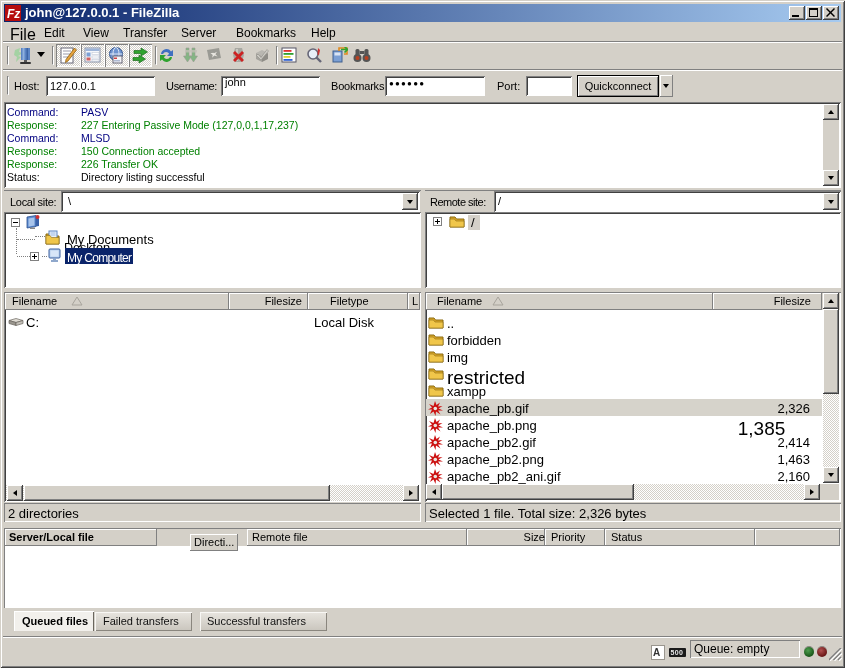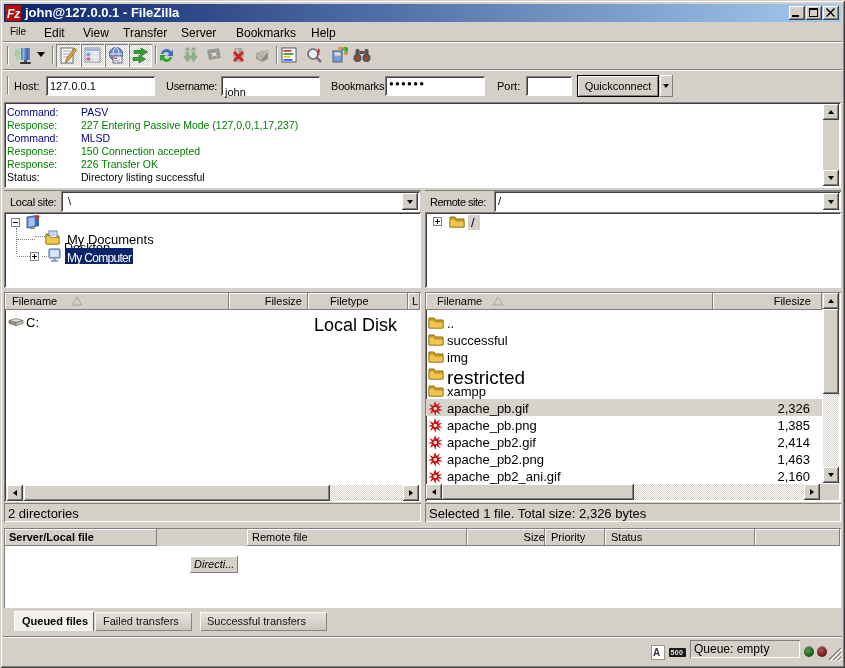--- a/index.html
+++ b/index.html
@@ -37,21 +37,21 @@
   </div>
 <div class="abs raised" style="left:806px;top:6px;width:16px;height:14px;">
     <div class="abs" style="left:3px;top:2px;width:9px;height:9px;border:1px solid #000;border-top:2px solid #000;"></div>
   </div>
 <div class="abs raised" style="left:823px;top:6px;width:16px;height:14px;">
   <svg class="abs" style="left:3px;top:2px;" width="9" height="9" viewBox="0 0 9 9">
       <path d="M1 0 L4.5 3.5 L8 0 L9 1 L5.5 4.5 L9 8 L8 9 L4.5 5.5 L1 9 L0 8 L3.5 4.5 L0 1 Z" fill="#000"></path>
     </svg>
 </div>
 
-<div class="abs" style="left:10px;top:26px;font-size:10px;">File</div>
+<div class="abs" style="left:10px;top:26px;font-size:16px;">File</div>
 <div class="abs" style="left:44px;top:26px;font-size:12px;">Edit</div>
 <div class="abs" style="left:83px;top:26px;font-size:12px;">View</div>
 <div class="abs" style="left:123px;top:26px;font-size:12px;">Transfer</div>
 <div class="abs" style="left:181px;top:26px;font-size:12px;">Server</div>
 <div class="abs" style="left:236px;top:26px;font-size:12px;">Bookmarks</div>
 <div class="abs" style="left:311px;top:26px;font-size:12px;">Help</div>
 <div class="abs hgroove" style="left:3px;top:41px;width:839px;"></div>
 
 <div class="abs vgrip" style="left:7px;top:46px;height:19px;"></div>
 
@@ -170,21 +170,21 @@
 </svg>
 <div class="abs hgroove" style="left:3px;top:69px;width:839px;"></div>
 
 <div class="abs vgrip" style="left:7px;top:76px;height:19px;"></div>
 <div class="abs" style="left:14px;top:80px;">Host:</div>
 <div class="abs sunkenw" style="left:46px;top:76px;width:109px;height:20px;">
     <span class="abs" style="left:4px;top:4px;">127.0.0.1</span>
   </div>
 <div class="abs" style="left:166px;top:80px;letter-spacing:-0.3px;">Username:</div>
 <div class="abs sunkenw" style="left:221px;top:76px;width:99px;height:20px;">
-    <span class="abs" style="left:4px;top:0;margin-top:10px;">john</span>
+    <span class="abs" style="left:4px;top:0;">john</span>
   </div>
 <div class="abs" style="left:331px;top:80px;letter-spacing:-0.2px;">Bookmarks:</div>
 <div class="abs sunkenw" style="left:385px;top:76px;width:100px;height:20px;">
     <span class="abs" style="left:4px;top:3px;font-size:8px;letter-spacing:1.2px;">●●●●●●</span>
   </div>
 <div class="abs" style="left:497px;top:80px;">Port:</div>
 <div class="abs sunkenw" style="left:526px;top:76px;width:46px;height:20px;"></div>
 <div class="abs" style="left:577px;top:75px;width:82px;height:22px;background:#d4d0c8;border:1px solid #000;box-shadow: inset 1px 1px 0 #ffffff, inset -1px -1px 0 #808080;display:flex;align-items:center;justify-content:center;">Quickconnect</div>
 <div class="abs raised1" style="left:660px;top:75px;width:13px;height:22px;">
     <div class="abs" style="left:3px;top:9px;width:0;height:0;border-left:3.5px solid transparent;border-right:3.5px solid transparent;border-top:4px solid #000;"></div>
@@ -297,21 +297,21 @@
 <div class="abs raised1" style="left:408px;top:293px;width:12px;height:17px;">
     <span class="abs" style="left:4px;top:2px;">L</span>
   </div>
 
 <svg class="abs" style="left:8px;top:315px;" width="16" height="14" viewBox="0 0 16 14">
   <path d="M1 5.5 L8 3.5 L15 5.5 L8 7.5 Z" fill="#e0dcd4" stroke="#6a665e" stroke-width="0.7"></path>
   <path d="M1 5.5 L1 8.5 L8 10.5 L8 7.5 Z" fill="#9a968e" stroke="#6a665e" stroke-width="0.7"></path>
   <path d="M15 5.5 L15 8.5 L8 10.5 L8 7.5 Z" fill="#c4c0b8" stroke="#6a665e" stroke-width="0.7"></path>
 </svg>
 <div class="abs" style="left:26px;top:315px;font-size:13px;">C:</div>
-<div class="abs" style="left:314px;top:315px;font-size:18px;">Local Disk</div>
+<div class="abs" style="left:314px;top:315px;font-size:13px;">Local Disk</div>
 
 <div class="abs dither" style="left:6px;top:485px;width:413px;height:16px;"></div>
 <div class="abs sbtn" style="left:7px;top:485px;width:16px;height:16px;">
     <div class="arrow-lf"></div>
   </div>
 <div class="abs raised" style="left:24px;top:485px;width:306px;height:16px;"></div>
 <div class="abs sbtn" style="left:403px;top:485px;width:16px;height:16px;">
     <div class="arrow-rt"></div>
   </div>
 
@@ -327,21 +327,21 @@
   </div>
 <svg class="abs" style="left:428px;top:316px;" width="17" height="14" viewBox="0 0 17 14">
   <path d="M1 2 L1 12 L15 12 L15 4 L7.5 4 L6 2 Z" fill="#dfab2a" stroke="#8a6a10"></path>
   <path d="M1 4 L5.5 4 L7 6 L15 6 L15 12 L1 12 Z" fill="#f0c64a" stroke="#8a6a10" stroke-width="0.6"></path>
 </svg>
 <div class="abs" style="left:447px;top:316px;font-size:13px;">..</div>
 <svg class="abs" style="left:428px;top:333px;" width="17" height="14" viewBox="0 0 17 14">
   <path d="M1 2 L1 12 L15 12 L15 4 L7.5 4 L6 2 Z" fill="#dfab2a" stroke="#8a6a10"></path>
   <path d="M1 4 L5.5 4 L7 6 L15 6 L15 12 L1 12 Z" fill="#f0c64a" stroke="#8a6a10" stroke-width="0.6"></path>
 </svg>
-<div class="abs" style="left:447px;top:333px;font-size:13px;">successful</div>
+<div class="abs" style="left:447px;top:333px;font-size:13px;">forbidden</div>
 <svg class="abs" style="left:428px;top:350px;" width="17" height="14" viewBox="0 0 17 14">
   <path d="M1 2 L1 12 L15 12 L15 4 L7.5 4 L6 2 Z" fill="#dfab2a" stroke="#8a6a10"></path>
   <path d="M1 4 L5.5 4 L7 6 L15 6 L15 12 L1 12 Z" fill="#f0c64a" stroke="#8a6a10" stroke-width="0.6"></path>
 </svg>
 <div class="abs" style="left:447px;top:350px;font-size:13px;">img</div>
 <svg class="abs" style="left:428px;top:367px;" width="17" height="14" viewBox="0 0 17 14">
   <path d="M1 2 L1 12 L15 12 L15 4 L7.5 4 L6 2 Z" fill="#dfab2a" stroke="#8a6a10"></path>
   <path d="M1 4 L5.5 4 L7 6 L15 6 L15 12 L1 12 Z" fill="#f0c64a" stroke="#8a6a10" stroke-width="0.6"></path>
 </svg>
 <div class="abs" style="left:447px;top:367px;font-size:19px;">restricted</div>
@@ -355,21 +355,21 @@
   <path d="M7 0 L8.5 4 L12 1.5 L10 5.5 L14.5 5 L10.5 7.5 L15 9.5 L10 9.5 L12.5 13.5 L8 10.5 L7.5 15 L5.5 10.5 L2 13 L4 8.5 L0 8.5 L4 6.5 L1 3 L5.5 5 Z" fill="#cc1111"></path>
   <circle cx="7.3" cy="7.5" r="1.8" fill="#e8e6e0"></circle>
 </svg>
 <div class="abs" style="left:447px;top:401px;font-size:13px;">apache_pb.gif</div>
 <div class="abs" style="left:713px;top:401px;width:97px;text-align:right;font-size:13px;">2,326</div>
 <svg class="abs" style="left:428px;top:418px;" width="16" height="15" viewBox="0 0 16 15">
   <path d="M7 0 L8.5 4 L12 1.5 L10 5.5 L14.5 5 L10.5 7.5 L15 9.5 L10 9.5 L12.5 13.5 L8 10.5 L7.5 15 L5.5 10.5 L2 13 L4 8.5 L0 8.5 L4 6.5 L1 3 L5.5 5 Z" fill="#cc1111"></path>
   <circle cx="7.3" cy="7.5" r="1.8" fill="#e8e6e0"></circle>
 </svg>
 <div class="abs" style="left:447px;top:418px;font-size:13px;">apache_pb.png</div>
-<div class="abs" style="left:713px;top:418px;width:97px;text-align:right;font-size:13px;">1,385</div>
+<div class="abs" style="left:713px;top:418px;width:97px;text-align:center;font-size:19px;">1,385</div>
 <svg class="abs" style="left:428px;top:435px;" width="16" height="15" viewBox="0 0 16 15">
   <path d="M7 0 L8.5 4 L12 1.5 L10 5.5 L14.5 5 L10.5 7.5 L15 9.5 L10 9.5 L12.5 13.5 L8 10.5 L7.5 15 L5.5 10.5 L2 13 L4 8.5 L0 8.5 L4 6.5 L1 3 L5.5 5 Z" fill="#cc1111"></path>
   <circle cx="7.3" cy="7.5" r="1.8" fill="#e8e6e0"></circle>
 </svg>
 <div class="abs" style="left:447px;top:435px;font-size:13px;">apache_pb2.gif</div>
 <div class="abs" style="left:713px;top:435px;width:97px;text-align:right;font-size:13px;">2,414</div>
 <svg class="abs" style="left:428px;top:452px;" width="16" height="15" viewBox="0 0 16 15">
   <path d="M7 0 L8.5 4 L12 1.5 L10 5.5 L14.5 5 L10.5 7.5 L15 9.5 L10 9.5 L12.5 13.5 L8 10.5 L7.5 15 L5.5 10.5 L2 13 L4 8.5 L0 8.5 L4 6.5 L1 3 L5.5 5 Z" fill="#cc1111"></path>
   <circle cx="7.3" cy="7.5" r="1.8" fill="#e8e6e0"></circle>
 </svg>
@@ -406,21 +406,21 @@
   </div>
 <div class="abs sunken1" style="left:425px;top:503px;width:416px;height:19px;">
     <span class="abs" style="left:4px;top:3px;font-size:13px;">Selected 1 file. Total size: 2,326 bytes</span>
   </div>
 
 <div class="abs" style="left:4px;top:528px;width:837px;height:80px;background:#fff;box-shadow: inset 1px 1px 0 #808080, inset -1px -1px 0 #ffffff;"></div>
 <div class="abs" style="left:5px;top:529px;width:835px;height:17px;background:#d4d0c8;"></div>
 <div class="abs raised1" style="left:5px;top:529px;width:152px;height:17px;font-weight:bold;">
     <span class="abs" style="left:4px;top:2px;">Server/Local file</span>
   </div>
-<div class="abs raised1" style="left:190px;top:556px;width:48px;height:17px;font-style:italic;">
+<div class="abs raised1" style="left:190px;top:534px;width:48px;height:17px;">
     <span class="abs" style="left:4px;top:2px;">Directi...</span>
   </div>
 <div class="abs raised1" style="left:247px;top:529px;width:220px;height:17px;">
     <span class="abs" style="left:5px;top:2px;">Remote file</span>
   </div>
 <div class="abs raised1" style="left:467px;top:529px;width:78px;height:17px;">
     <span class="abs" style="right:0;top:2px;">Size</span>
   </div>
 <div class="abs raised1" style="left:545px;top:529px;width:60px;height:17px;">
     <span class="abs" style="left:6px;top:2px;">Priority</span>

